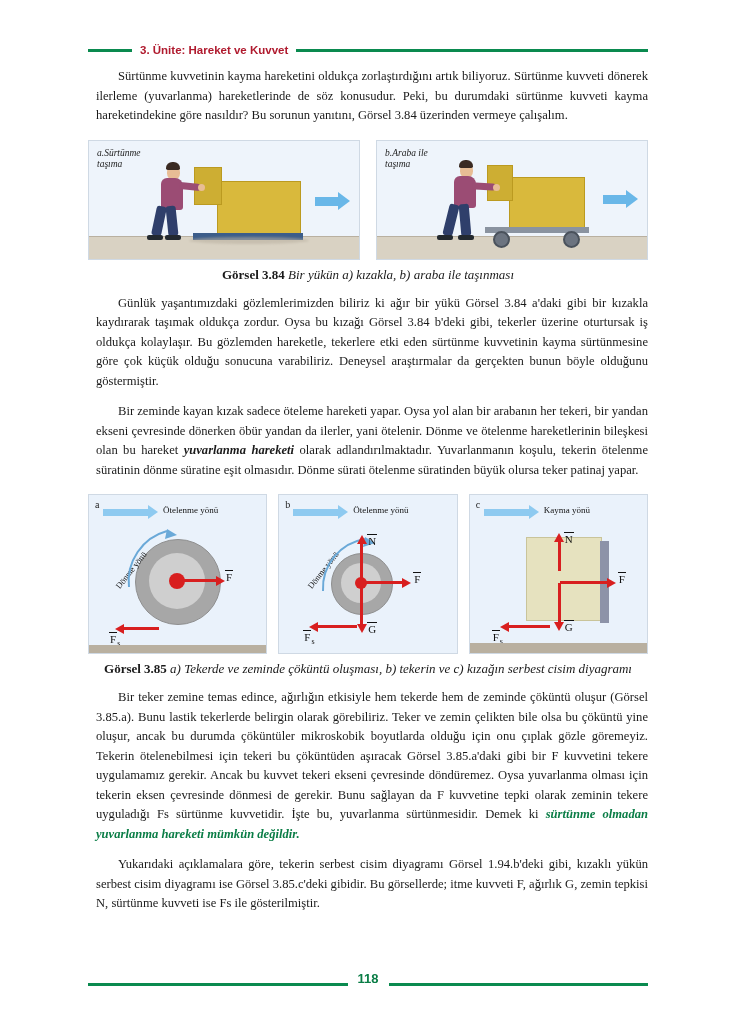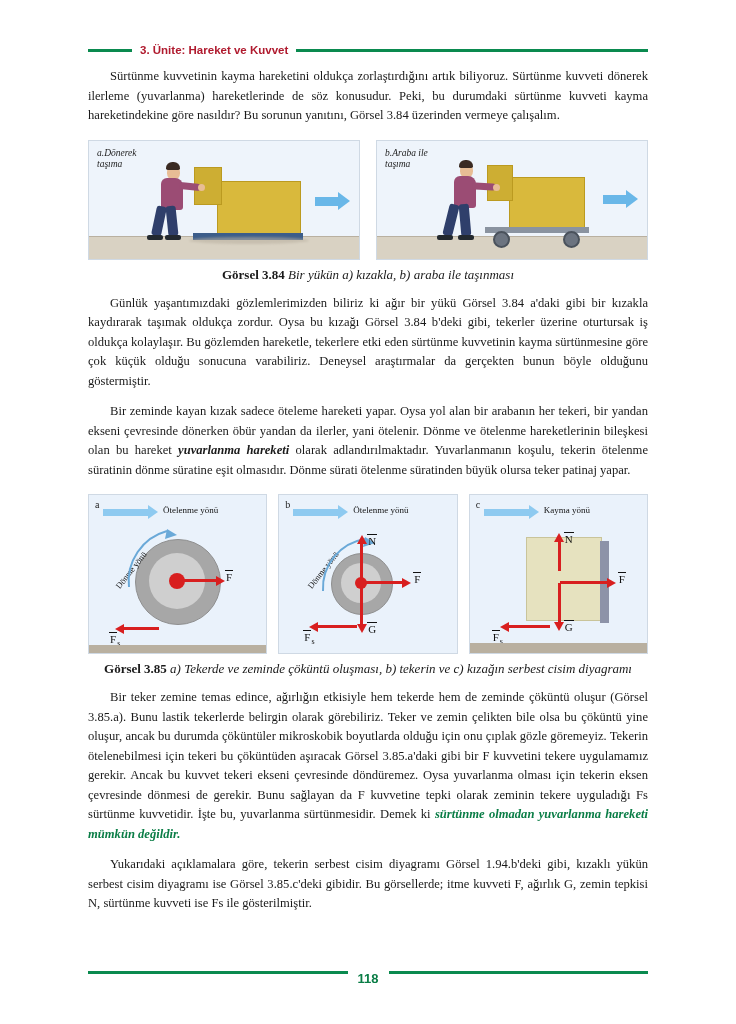--- a/index.html
+++ b/index.html
@@ -57,21 +57,21 @@
     font-size: 14px;
     color: #0a7d46;
     letter-spacing: 0.1px;
   }
 
   
   p.body {
     font-size: 12.6px;
     line-height: 1.55;
     text-align: justify;
-    margin: 11px 0 0 0;
+    margin: 11px 0 0 8px;
     text-indent: 22px;
     hyphens: auto;
   }
   .bold-italic {
     font-weight: bold;
     font-style: italic;
   }
   .green-bold-italic {
     font-weight: bold;
     font-style: italic;
@@ -342,21 +342,21 @@
     background: #8d93a8;
   }
 
   
   .footer {
     position: absolute;
     left: 88px;
     right: 88px;
     bottom: 38px;
     display: flex;
-    align-items: flex-start;
+    align-items: flex-end;
     gap: 10px;
   }
   .footer .rule {
     flex: 1 1 auto;
     height: 3px;
     background: #0a8a4f;
   }
   .page-number {
     font-family: "Liberation Sans", sans-serif;
     font-weight: bold;
@@ -375,21 +375,21 @@
     <div class="rule right"></div>
   </div>
 
 
   <p class="body">Sürtünme kuvvetinin kayma hareketini oldukça zorlaştırdığını artık biliyoruz. Sürtünme kuvveti dönerek ilerleme (yuvarlanma) hareketlerinde de söz konusudur. Peki, bu durumdaki sürtünme kuvveti kayma hareketindekine göre nasıldır? Bu sorunun yanıtını, Görsel 3.84 üzerinden vermeye çalışalım.</p>
 
   <div class="fig84-wrap">
 
     <div class="fig84">
       <div class="fig-label">
-        <span>a.Dönerek</span><br>
+        <span>a.Sürtünme</span><br>
         <span>taşıma</span>
       </div>
       <div class="ground"></div>
       <div class="ground-line"></div>
 
       <div class="box" style="left:128px; top:40px; width:82px; height:56px;"></div>
       <div class="box" style="left:105px; top:26px; width:26px; height:36px; background:#cdae33;"></div>
 
       <div style="position:absolute; left:104px; top:92px; width:110px; height:7px; background:#3c5d8a;"></div>
       <div class="crate-shadow" style="left:100px; top:96px; width:120px; height:7px;"></div>

